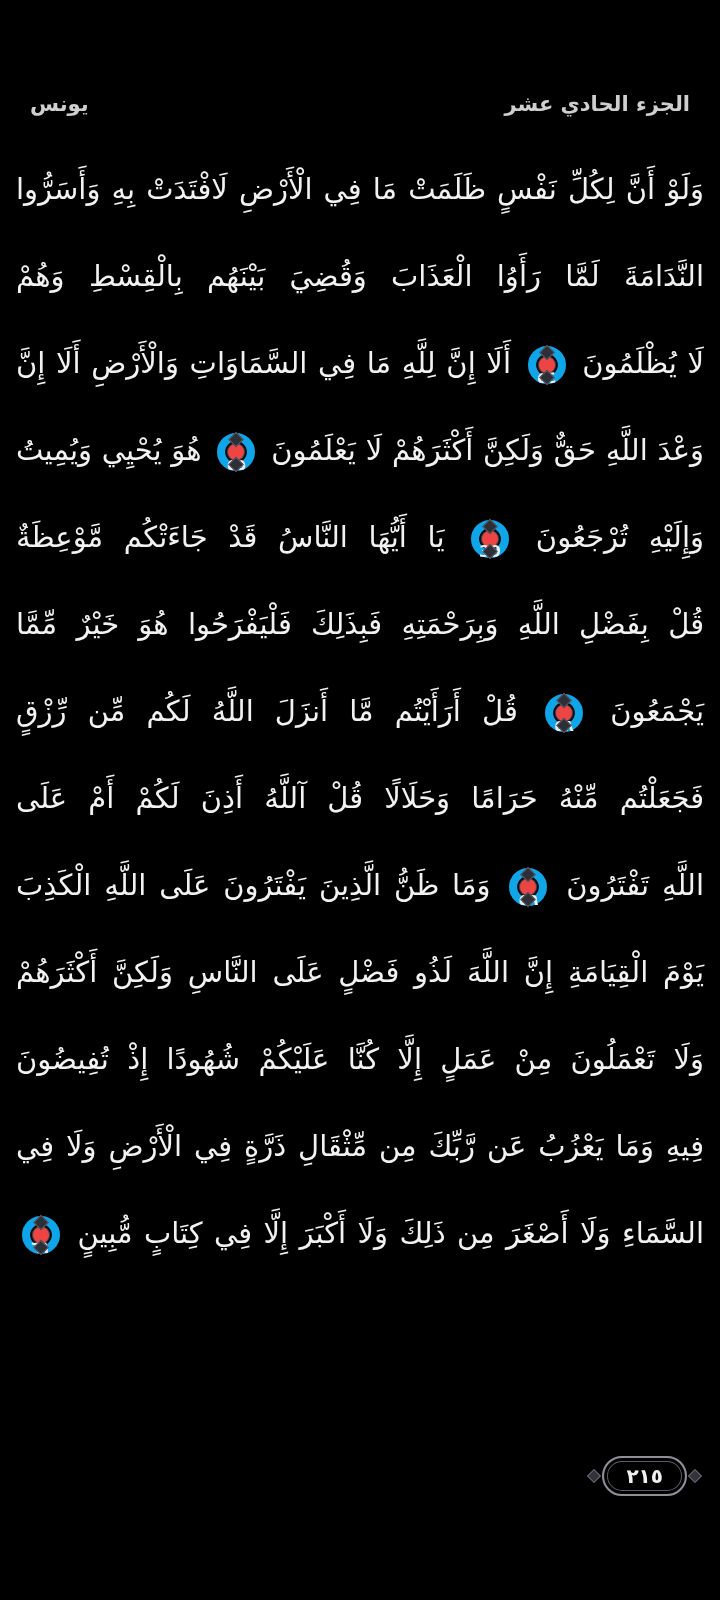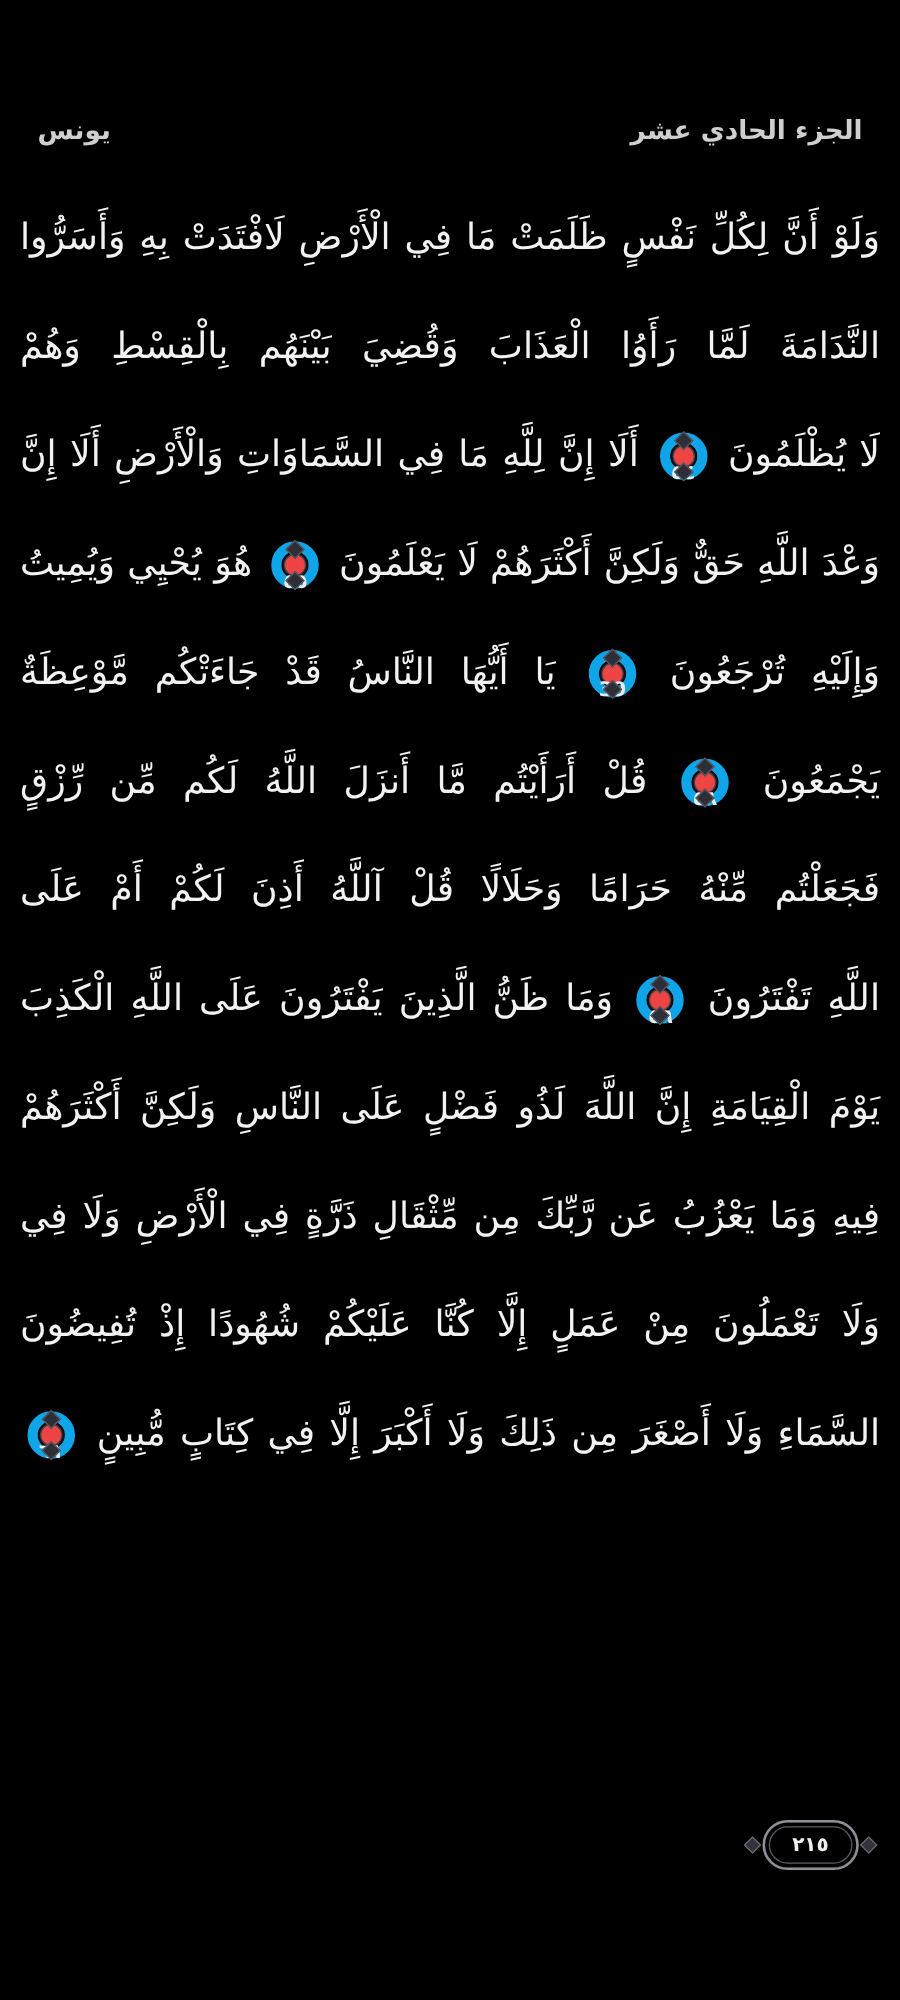--- a/index.html
+++ b/index.html
@@ -64,44 +64,45 @@
     width:10px; height:10px;
     background:#32323a; border:1px solid #6a6a72;
     transform:rotate(45deg);
   }
   .badge-pill{
     height:40px; line-height:36px;
     padding:0 22px;
     border:2px solid #8f8f98;
     border-radius:20px;
     box-shadow: inset 0 0 0 3px #000000, inset 0 0 0 4px #5c5c66;
-    color:#f0f0f0; font-size:16px; font-weight:bold;
+    color:#f0f0f0; font-size:20px; font-weight:bold;
     text-align:left;
   }
 </style>
 </head>
 <body>
 
 <header class="page-header">
   <span>الجزء الحادي عشر</span>
   <span>يونس</span>
 </header>
 
 <main class="mushaf">
     <div class="line"><span class="seg">وَلَوْ أَنَّ لِكُلِّ نَفْسٍ ظَلَمَتْ مَا فِي الْأَرْضِ لَافْتَدَتْ بِهِ وَأَسَرُّوا</span></div>
     <div class="line"><span class="seg">النَّدَامَةَ لَمَّا رَأَوُا الْعَذَابَ وَقُضِيَ بَيْنَهُم بِالْقِسْطِ وَهُمْ</span></div>
     <div class="line"><span class="seg">لَا يُظْلَمُونَ</span> <span class="ayah-marker"><span class="ayah-num">٥٤</span></span> <span class="seg">أَلَا إِنَّ لِلَّهِ مَا فِي السَّمَاوَاتِ وَالْأَرْضِ أَلَا إِنَّ</span></div>
     <div class="line"><span class="seg">وَعْدَ اللَّهِ حَقٌّ وَلَكِنَّ أَكْثَرَهُمْ لَا يَعْلَمُونَ</span> <span class="ayah-marker"><span class="ayah-num">٥٥</span></span> <span class="seg">هُوَ يُحْيِي وَيُمِيتُ</span></div>
     <div class="line"><span class="seg">وَإِلَيْهِ تُرْجَعُونَ</span> <span class="ayah-marker"><span class="ayah-num">39</span></span> <span class="seg">يَا أَيُّهَا النَّاسُ قَدْ جَاءَتْكُم مَّوْعِظَةٌ</span></div>
+    <div class="line"><span class="seg">قُلْ بِفَضْلِ اللَّهِ وَبِرَحْمَتِهِ فَبِذَلِكَ فَلْيَفْرَحُوا هُوَ خَيْرٌ مِّمَّا</span></div>
     <div class="line"><span class="seg">يَجْمَعُونَ</span> <span class="ayah-marker"><span class="ayah-num">٥٨</span></span> <span class="seg">قُلْ أَرَأَيْتُم مَّا أَنزَلَ اللَّهُ لَكُم مِّن رِّزْقٍ</span></div>
     <div class="line"><span class="seg">فَجَعَلْتُم مِّنْهُ حَرَامًا وَحَلَالًا قُلْ آللَّهُ أَذِنَ لَكُمْ أَمْ عَلَى</span></div>
     <div class="line"><span class="seg">اللَّهِ تَفْتَرُونَ</span> <span class="ayah-marker"><span class="ayah-num">٥٩</span></span> <span class="seg">وَمَا ظَنُّ الَّذِينَ يَفْتَرُونَ عَلَى اللَّهِ الْكَذِبَ</span></div>
     <div class="line"><span class="seg">يَوْمَ الْقِيَامَةِ إِنَّ اللَّهَ لَذُو فَضْلٍ عَلَى النَّاسِ وَلَكِنَّ أَكْثَرَهُمْ</span></div>
+    <div class="line"><span class="seg">وَلَا تَعْمَلُونَ مِنْ عَمَلٍ إِلَّا كُنَّا عَلَيْكُمْ شُهُودًا إِذْ تُفِيضُونَ</span></div>
     <div class="line"><span class="seg">فِيهِ وَمَا يَعْزُبُ عَن رَّبِّكَ مِن مِّثْقَالِ ذَرَّةٍ فِي الْأَرْضِ وَلَا فِي</span></div>
-    <div class="line"><span class="seg">وَلَا تَعْمَلُونَ مِنْ عَمَلٍ إِلَّا كُنَّا عَلَيْكُمْ شُهُودًا إِذْ تُفِيضُونَ</span></div>
     <div class="line"><span class="seg">السَّمَاءِ وَلَا أَصْغَرَ مِن ذَلِكَ وَلَا أَكْبَرَ إِلَّا فِي كِتَابٍ مُّبِينٍ</span> <span class="ayah-marker"><span class="ayah-num">٦١</span></span></div>
   </main>
 
 <div class="page-badge">
   <span class="badge-orn"></span>
   <span class="badge-pill">٢١٥</span>
   <span class="badge-orn"></span>
 </div>
 
 </body></html>

